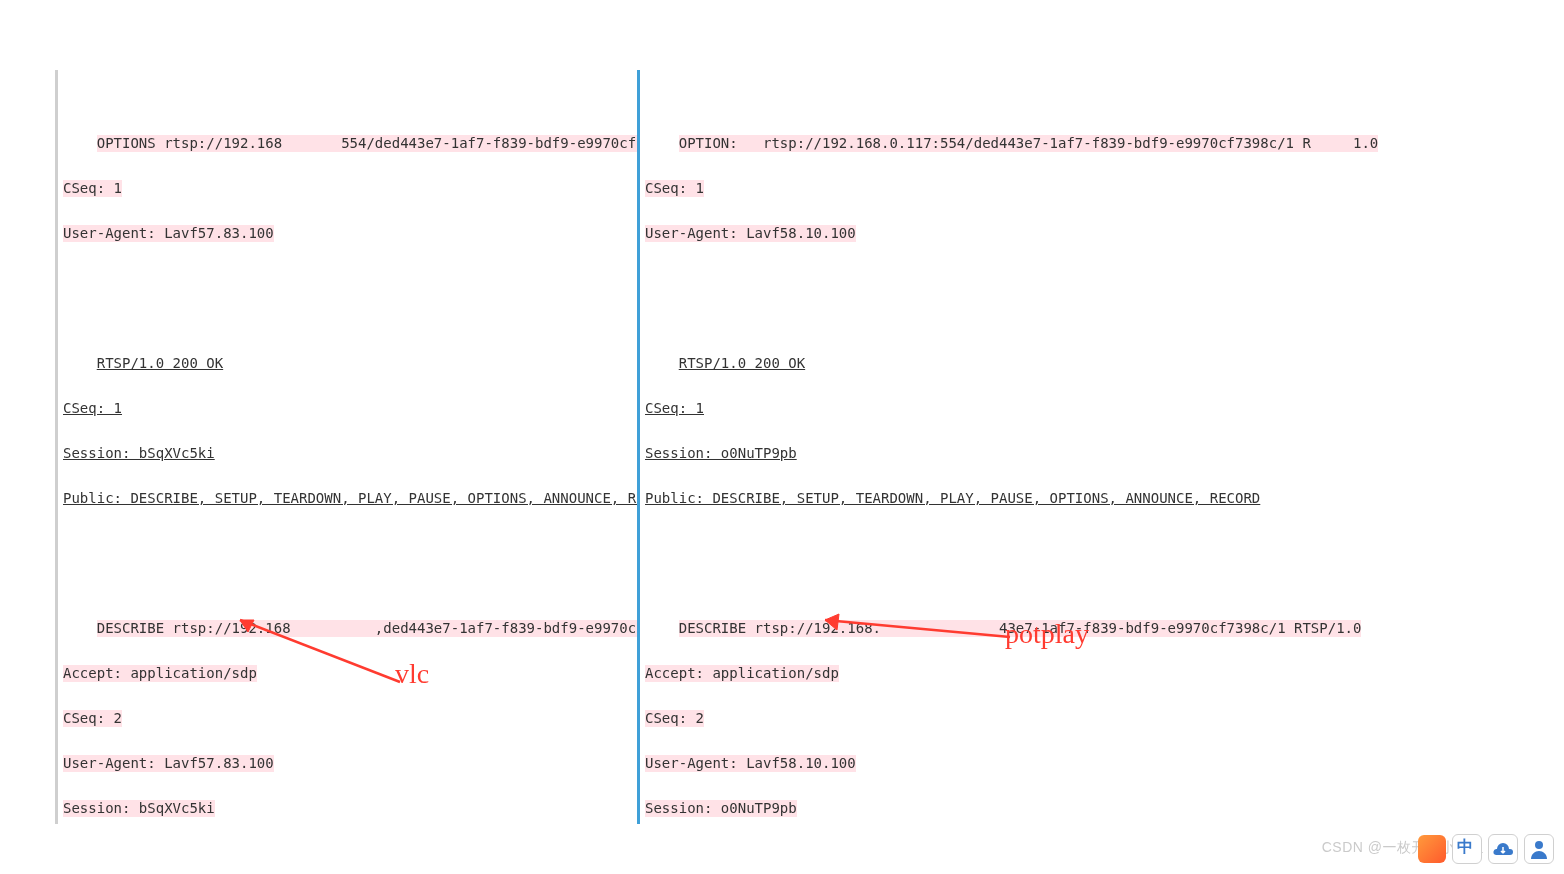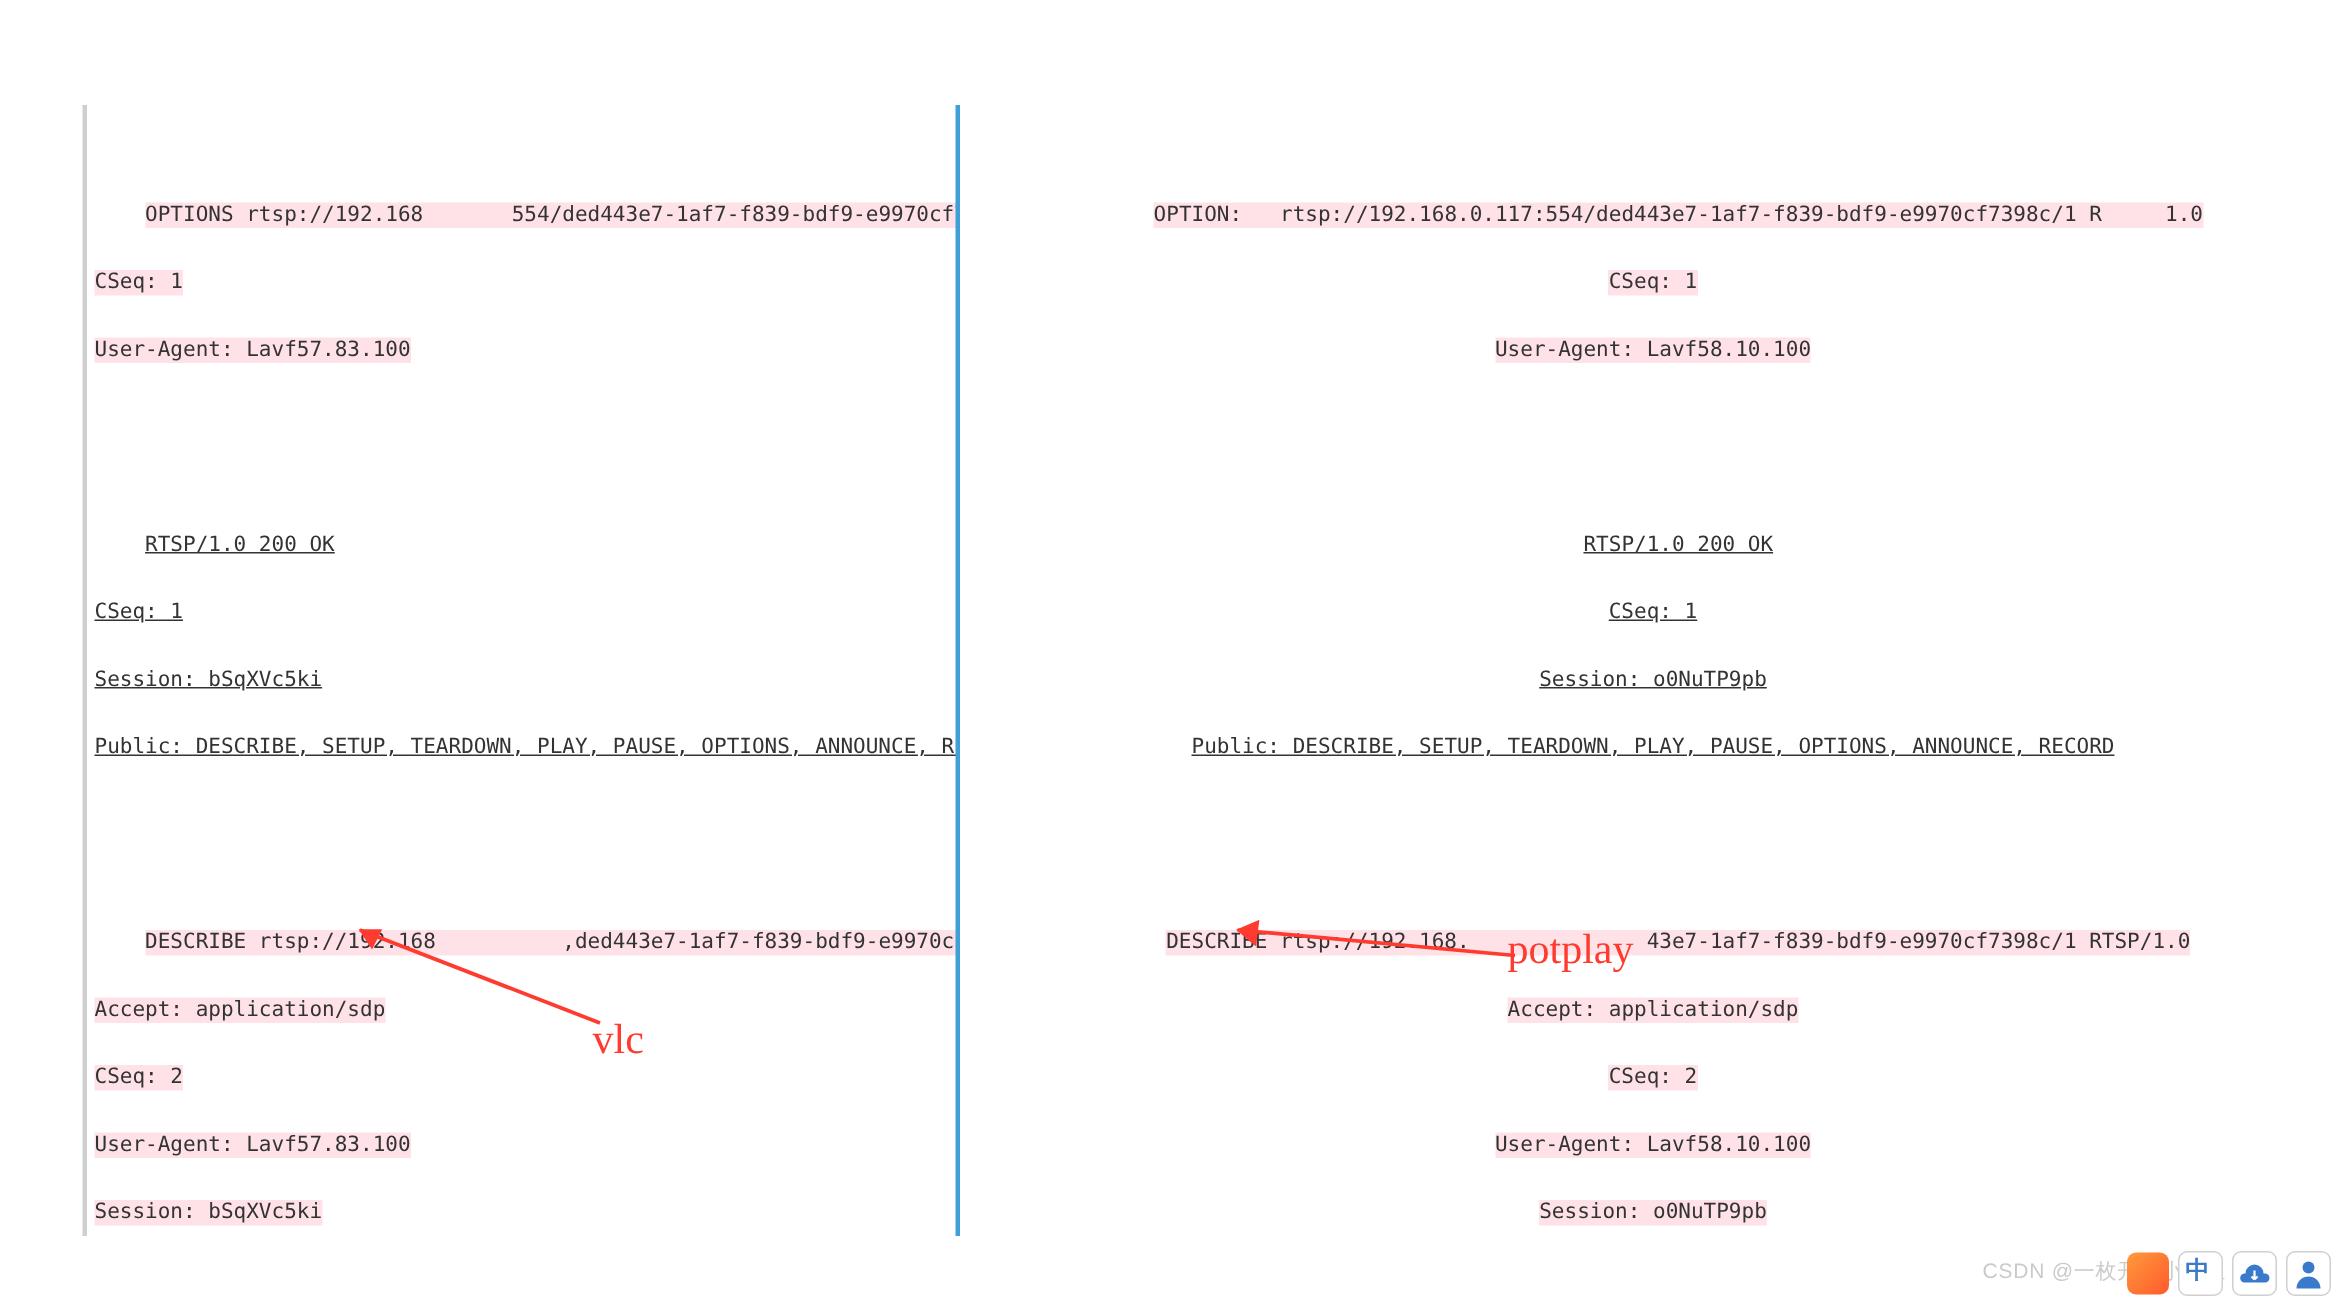--- a/index.html
+++ b/index.html
@@ -26,21 +26,20 @@
   .left-pane {
     left: 55px;
     width: 575px;
     border-left: 3px solid #cfcfcf;
     border-right: 1px solid #e0e0e0;
   }
   .right-pane {
     left: 637px;
     right: 5px;
     border-left: 3px solid #3fa0d8;
-    text-align: center;
   }
   .pink pre, pre.pink-line {
     background: #ffe2e7;
     display: inline-block;
     width: auto;
   }
   .plain pre {
     display: inline-block;
     background: transparent;
     text-decoration: underline;
@@ -113,21 +112,21 @@
   </div>
   <div class="seg pink">
     <pre>DESCRIBE rtsp://192.168.              43e7-1af7-f839-bdf9-e9970cf7398c/1 RTSP/1.0</pre><br><pre>Accept: application/sdp</pre><br><pre>CSeq: 2</pre><br><pre>User-Agent: Lavf58.10.100</pre><br><pre>Session: o0NuTP9pb</pre>
   </div>
   
   
   
   
 </div>
 
-<div class="anno" style="left:395px; top:685px;">vlc</div>
+<div class="anno" style="left:395px; top:665px;">vlc</div>
 <div class="anno" style="left:1005px; top:625px;">potplay</div>
 
 <svg class="arrow" style="left:230px; top:610px;" width="175" height="80">
   <line x1="170" y1="72" x2="10" y2="10" stroke="#ff3b30" stroke-width="2.5"></line>
   <polygon points="10,10 24,10 18,22" fill="#ff3b30"></polygon>
 </svg>
 <svg class="arrow" style="left:815px; top:612px;" width="200" height="35">
   <line x1="195" y1="25" x2="10" y2="8" stroke="#ff3b30" stroke-width="2.5"></line>
   <polygon points="10,8 24,2 22,18" fill="#ff3b30"></polygon>
 </svg>

